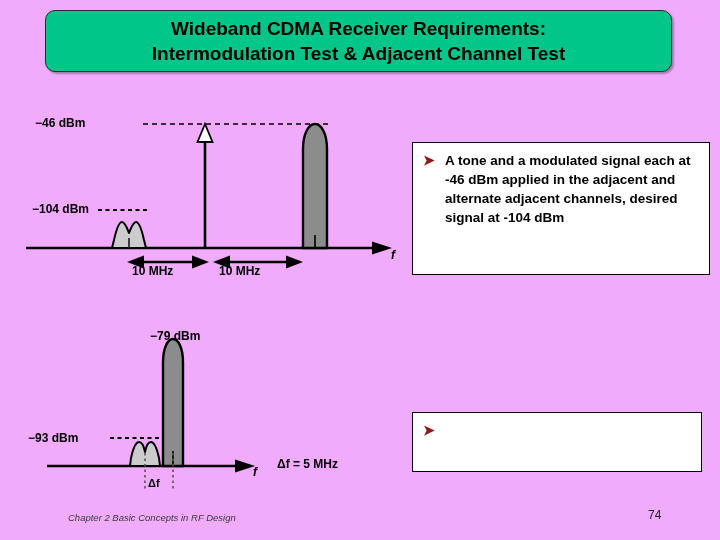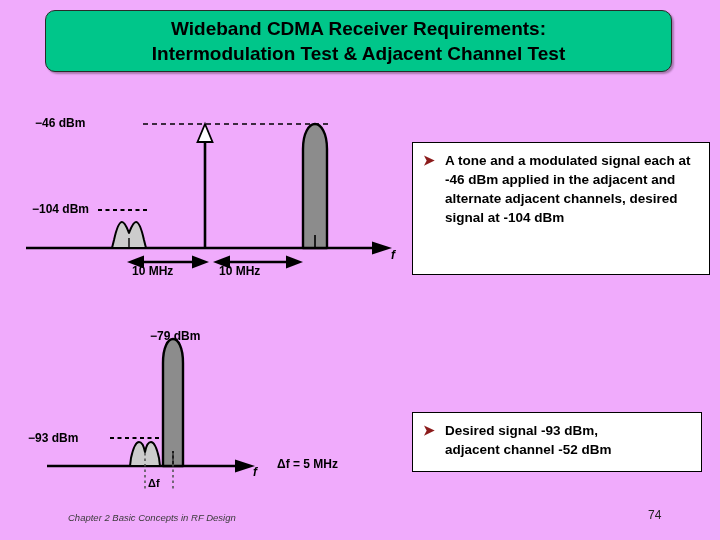--- a/index.html
+++ b/index.html
@@ -207,20 +207,18 @@
 
     <div class="fig-label" style="left:150px; top:4px;">−79 dBm</div>
     <div class="fig-label" style="left:28px; top:106px;">−93 dBm</div>
     <div class="fig-label-sm" style="left:148px; top:152px;">Δf</div>
     <div class="fig-label-it" style="left:253px; top:140px;">f</div>
     <div class="fig-label" style="left:277px; top:132px;text-align:right;">Δf = 5 MHz</div>
   </div>
 
   <div class="callout" id="callout-2">
     <div class="bullet-glyph">➤</div>
-    <div class="callout-text">Desired signal -93 dBm,
-adjacent channel -52 dBm</div>
   </div>
 
   <div id="footer-chapter">Chapter 2 Basic Concepts in RF Design</div>
   <div id="footer-page">74</div>
 
 </div>
 
 </body></html>

